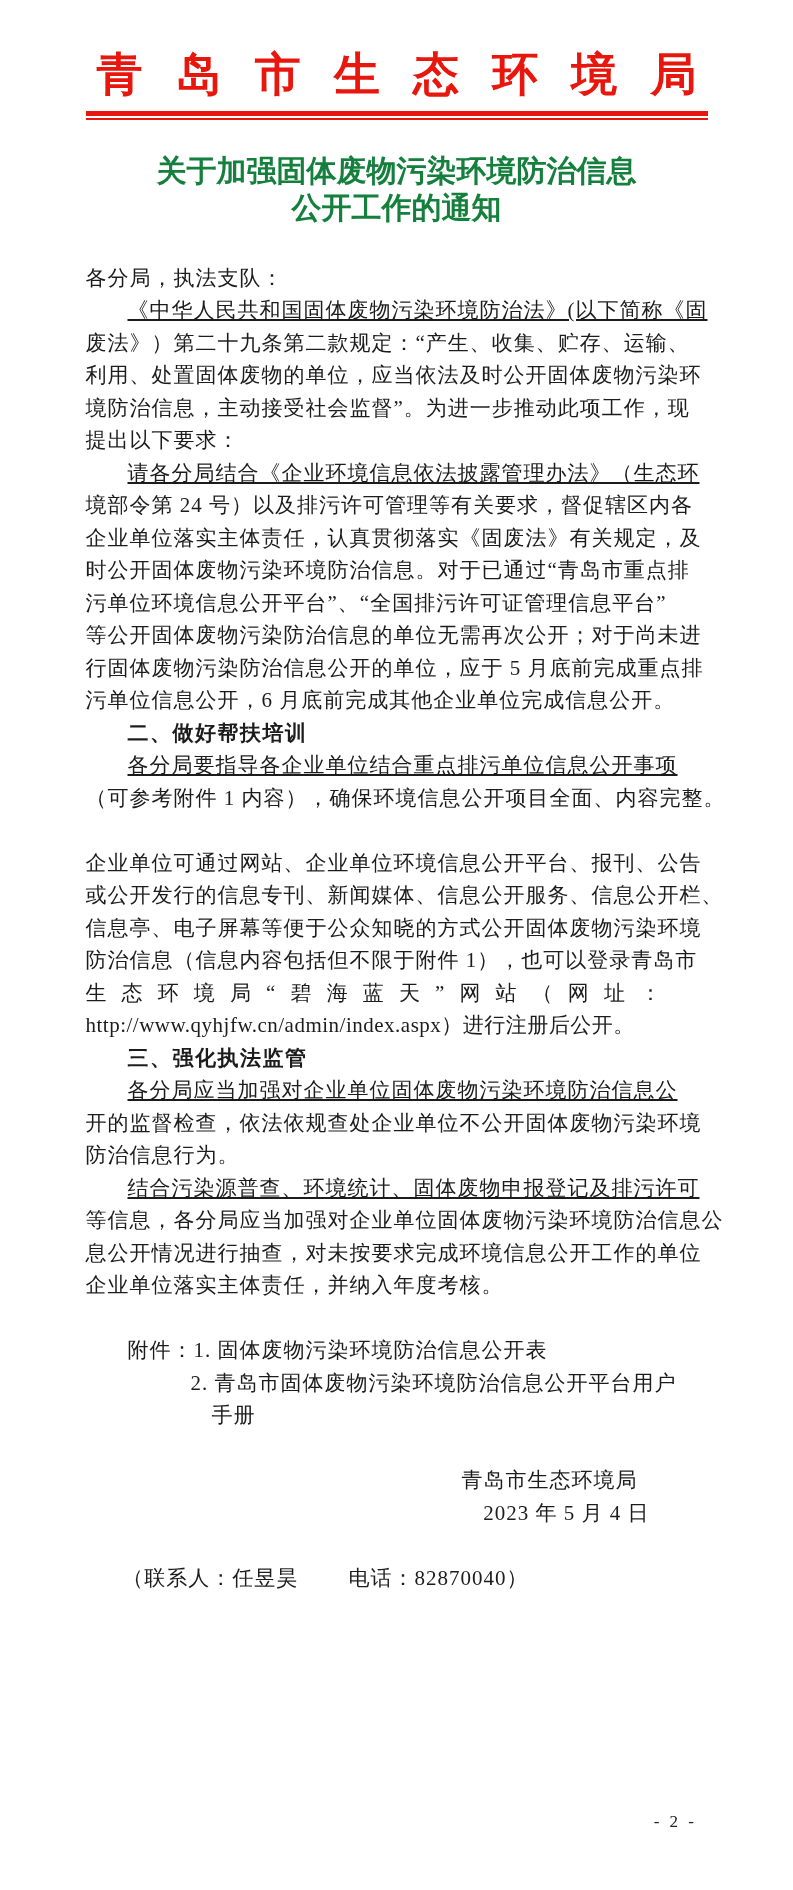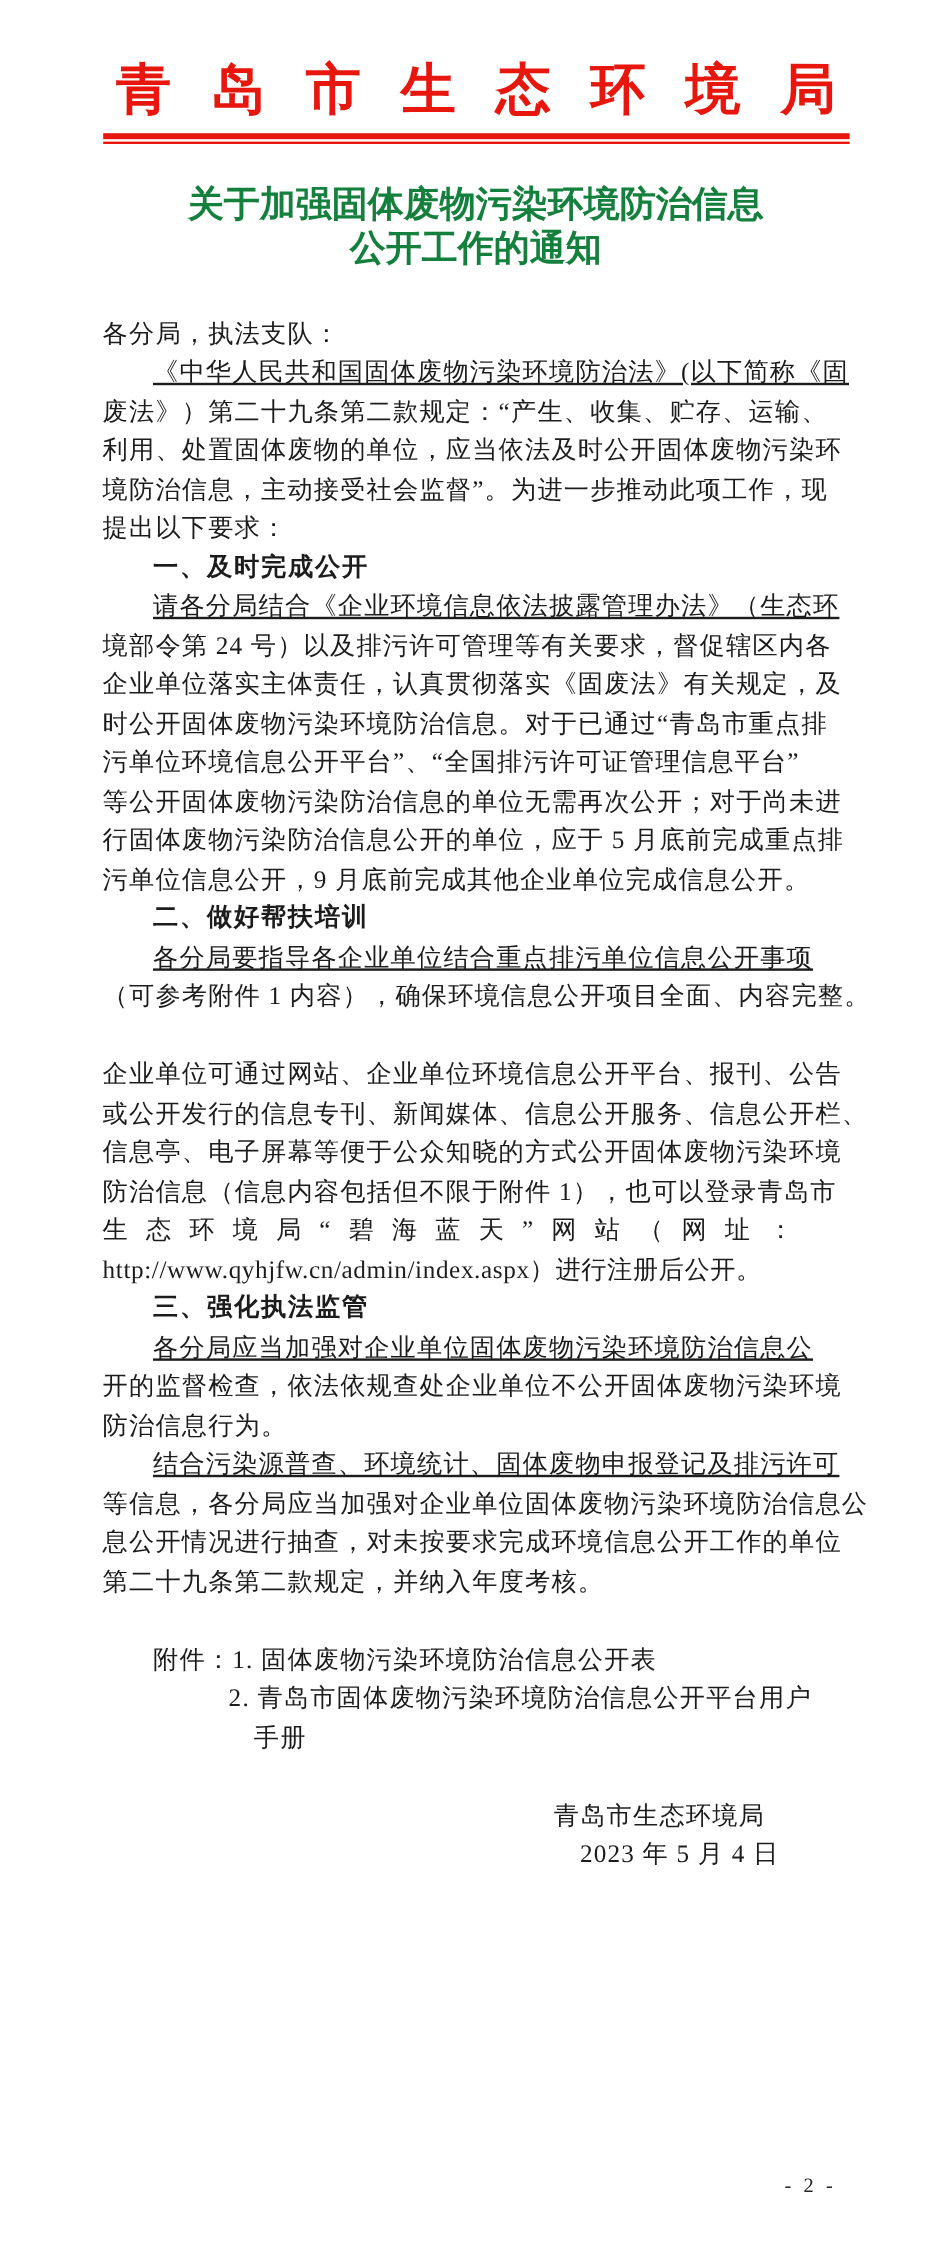--- a/index.html
+++ b/index.html
@@ -84,52 +84,52 @@
     <span>公开工作的通知</span>
   </h1>
 
   <div class="body-block" id="doc-body">
       <div class="ln">各分局，执法支队：</div>
       <div class="ln ind">《中华人民共和国固体废物污染环境防治法》(以下简称《固</div>
       <div class="ln">废法》）第二十九条第二款规定：“产生、收集、贮存、运输、</div>
       <div class="ln">利用、处置固体废物的单位，应当依法及时公开固体废物污染环</div>
       <div class="ln">境防治信息，主动接受社会监督”。为进一步推动此项工作，现</div>
       <div class="ln">提出以下要求：</div>
-      <div class="ln h">一、及时完成公开</div>
       <div class="ln ind">请各分局结合《企业环境信息依法披露管理办法》（生态环</div>
       <div class="ln">境部令第 24 号）以及排污许可管理等有关要求，督促辖区内各</div>
       <div class="ln">企业单位落实主体责任，认真贯彻落实《固废法》有关规定，及</div>
       <div class="ln">时公开固体废物污染环境防治信息。对于已通过“青岛市重点排</div>
       <div class="ln">污单位环境信息公开平台”、“全国排污许可证管理信息平台”</div>
       <div class="ln">等公开固体废物污染防治信息的单位无需再次公开；对于尚未进</div>
       <div class="ln">行固体废物污染防治信息公开的单位，应于 5 月底前完成重点排</div>
-      <div class="ln">污单位信息公开，9 月底前完成其他企业单位完成信息公开。</div>
+      <div class="ln">污单位信息公开，6 月底前完成其他企业单位完成信息公开。</div>
       <div class="ln h">二、做好帮扶培训</div>
       <div class="ln ind">各分局要指导各企业单位结合重点排污单位信息公开事项</div>
       <div class="ln">（可参考附件 1 内容），确保环境信息公开项目全面、内容完整。</div>
       <div class="ln blank">&nbsp;</div>
       <div class="ln">企业单位可通过网站、企业单位环境信息公开平台、报刊、公告</div>
       <div class="ln">或公开发行的信息专刊、新闻媒体、信息公开服务、信息公开栏、</div>
       <div class="ln">信息亭、电子屏幕等便于公众知晓的方式公开固体废物污染环境</div>
       <div class="ln">防治信息（信息内容包括但不限于附件 1），也可以登录青岛市</div>
       <div class="ln spread">生态环境局“碧海蓝天”网站（网址：</div>
       <div class="ln url">http://www.qyhjfw.cn/admin/index.aspx）进行注册后公开。</div>
       <div class="ln h">三、强化执法监管</div>
       <div class="ln ind">各分局应当加强对企业单位固体废物污染环境防治信息公</div>
       <div class="ln">开的监督检查，依法依规查处企业单位不公开固体废物污染环境</div>
       <div class="ln">防治信息行为。</div>
       <div class="ln ind">结合污染源普查、环境统计、固体废物申报登记及排污许可</div>
       <div class="ln">等信息，各分局应当加强对企业单位固体废物污染环境防治信息公</div>
       <div class="ln">息公开情况进行抽查，对未按要求完成环境信息公开工作的单位</div>
-      <div class="ln">第二十九条第二款规定，并纳入年度考核。</div>
+      <div class="ln">企业单位落实主体责任，并纳入年度考核。</div>
       <div class="ln blank">&nbsp;</div>
       <div class="ln att1">附件：1. 固体废物污染环境防治信息公开表</div>
       <div class="ln att2">2. 青岛市固体废物污染环境防治信息公开平台用户</div>
       <div class="ln att3">手册</div>
       <div class="ln blank">&nbsp;</div>
       <div class="ln sign1">青岛市生态环境局</div>
       <div class="ln sign2">2023 年 5 月 4 日</div>
       <div class="ln blank">&nbsp;</div>
+      <div class="ln contact">（联系人：任昱昊　　 电话：82870040）</div>
     </div>
 
   <div class="pagenum">- 2 -</div>
 
 </div>
 
 </body></html>

